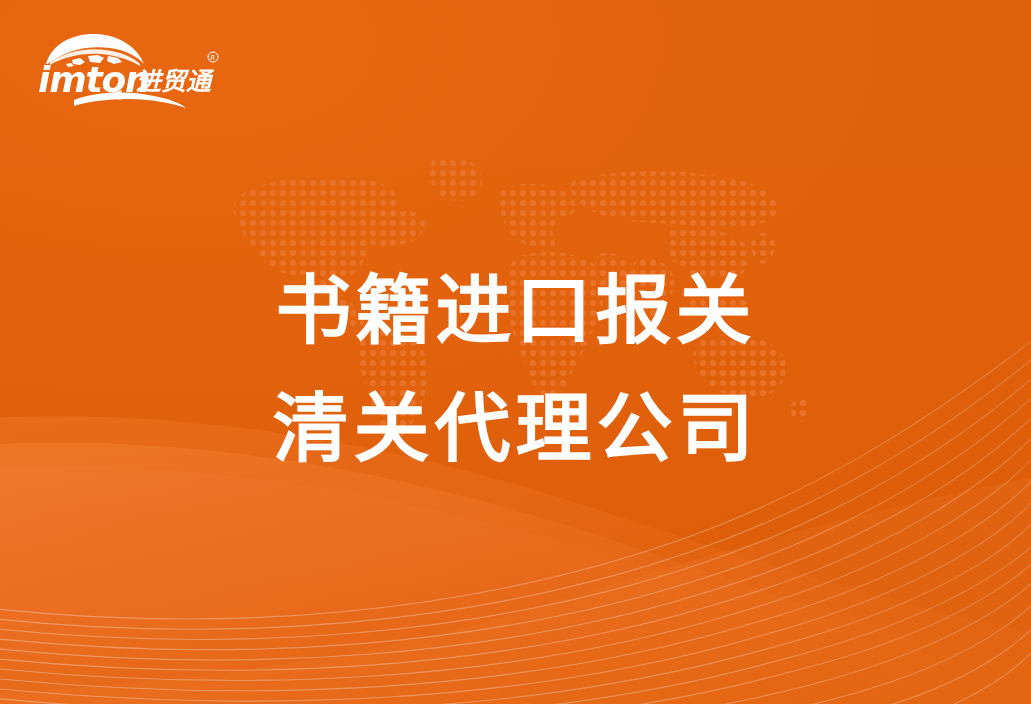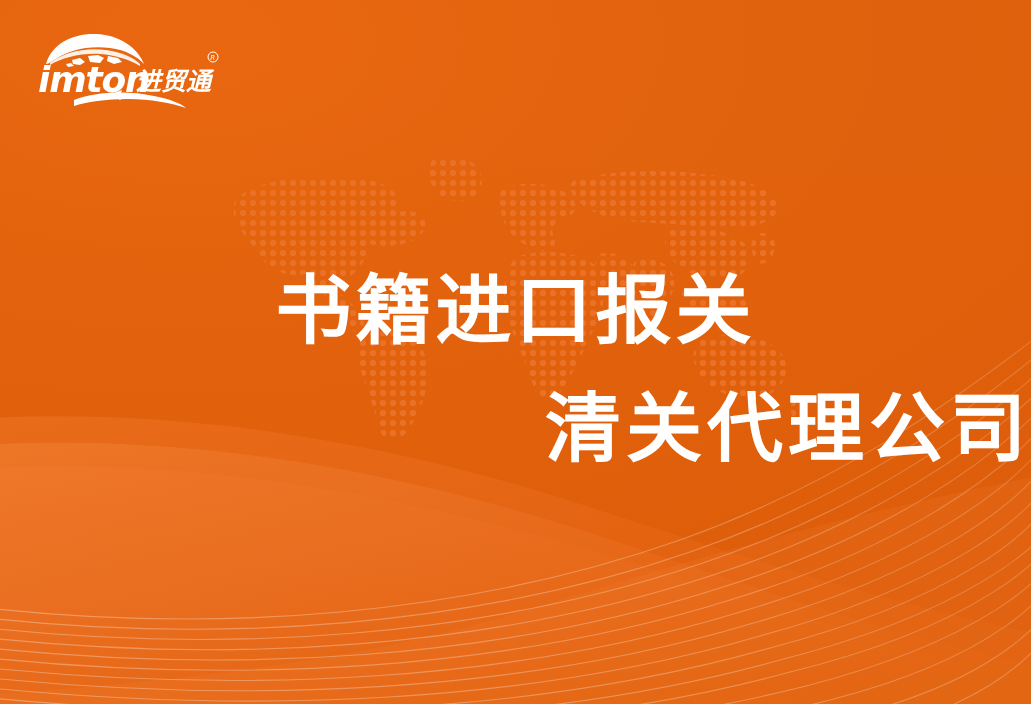--- a/index.html
+++ b/index.html
@@ -72,21 +72,20 @@
     color: #ffffff;
     font-family: Liberation Mono, monospace;
     font-weight: 700;
     font-size: 76px;
     line-height: 118px;
     letter-spacing: 4px;
     white-space: nowrap;
   }
   .headline-line.line-2 {
     letter-spacing: 5px;
-    text-align: right;
   }
 </style>
 </head>
 <body>
 
 <div class="banner">
 
   <div class="bg-base"></div>
 
   <svg class="bg-svg" viewBox="0 0 1031 704" preserveAspectRatio="none">

